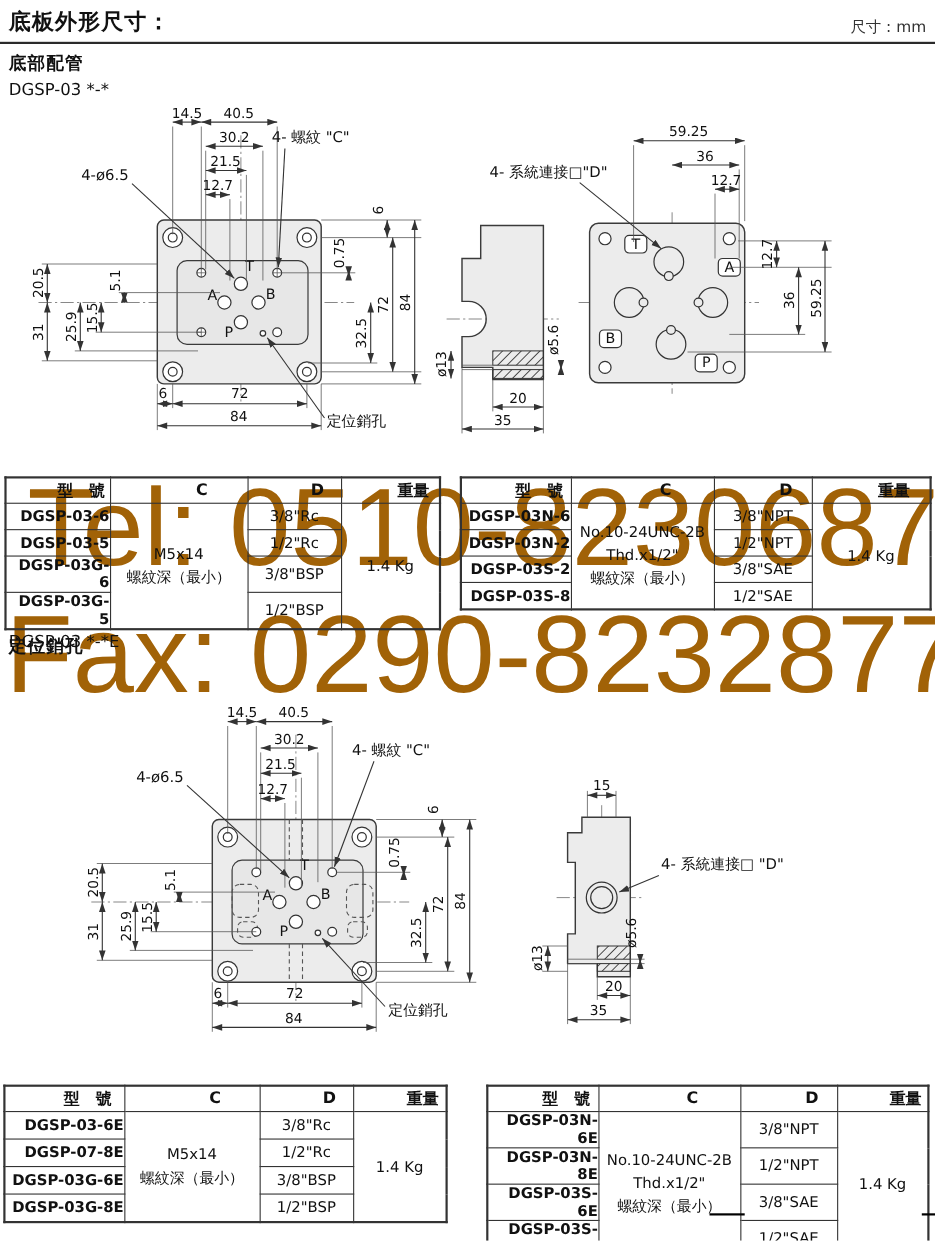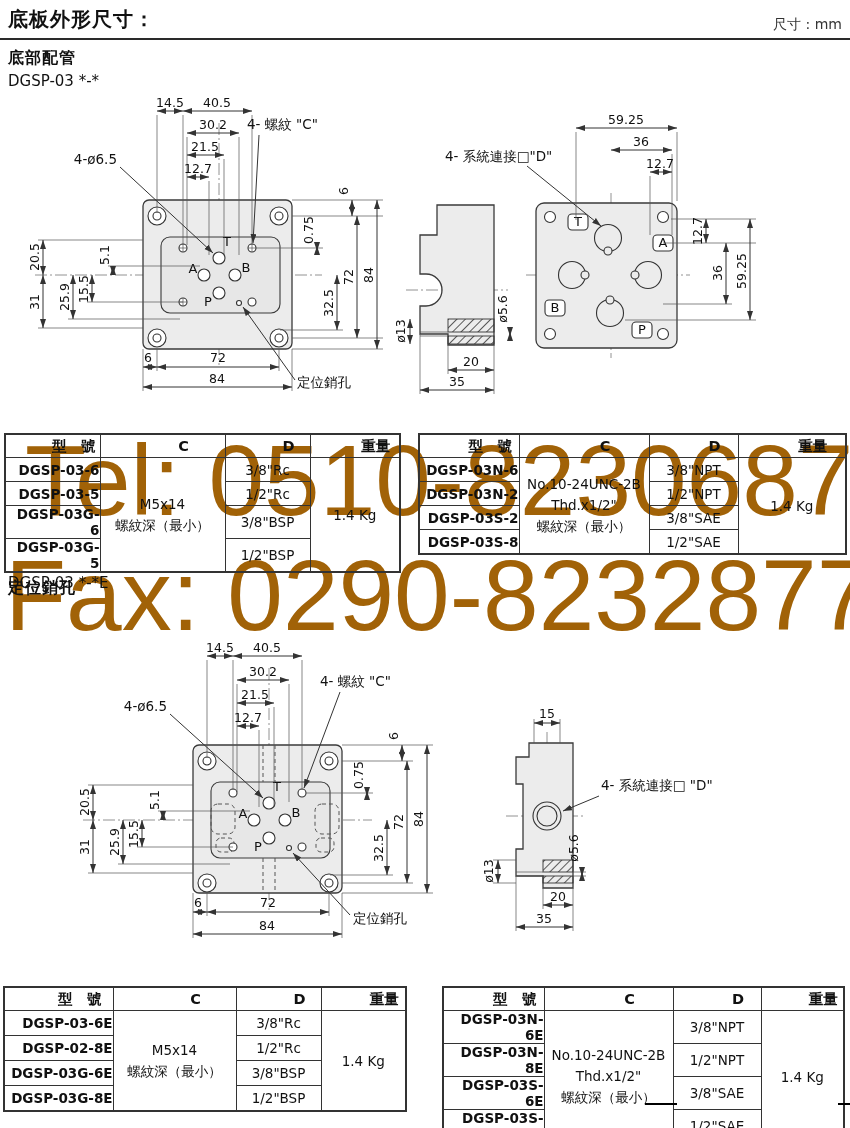--- a/index.html
+++ b/index.html
@@ -493,21 +493,21 @@
     <tr>
       <td class="m">DGSP-03-6E</td>
       <td class="cc" rowspan="4">
         <div>M5x14</div>
             <div>螺紋深（最小）</div>
       </td>
       <td>3/8"Rc</td>
       <td rowspan="4">1.4 Kg</td>
     </tr>
     <tr>
-          <td class="m">DGSP-02-8E</td>
+          <td class="m">DGSP-07-8E</td>
           <td>1/2"Rc</td>
         </tr>
     <tr>
           <td class="m">DGSP-03G-6E</td>
           <td>3/8"BSP</td>
         </tr>
     <tr>
           <td class="m">DGSP-03G-8E</td>
           <td>1/2"BSP</td>
         </tr>

